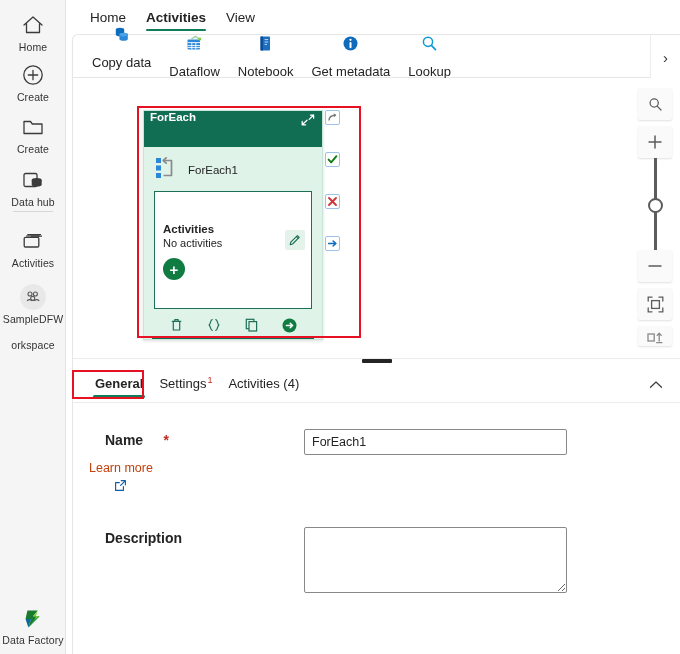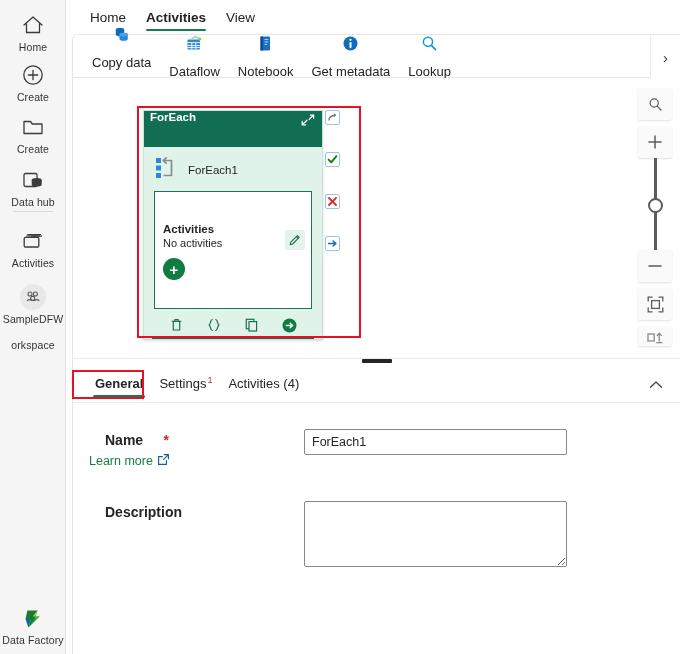--- a/index.html
+++ b/index.html
@@ -200,21 +200,21 @@
     position: absolute; left: 72px; top: 403px; width: 608px; height: 251px;
     background: #fff; border-left: 1px solid #e6e6e6;
     padding: 26px 0 0 16px;
   }
   .frow { display: flex; margin-bottom: 16px; }
   .flabel-col { width: 215px; padding-top: 2px; }
   .flabel { font-size: 14px; font-weight: bold; color: #242424; padding-left: 16px; }
   .req { color: #c42b1c; font-weight: bold; }
   .learn {
     display: inline-flex; align-items: center; gap: 4px;
-    color: #15803d; font-size: 12.5px; margin-top: 4px; cursor: pointer;
+    color: #c2410c; font-size: 12.5px; margin-top: 12px; cursor: pointer; flex-direction: column;
   }
   .txt-input {
     width: 263px; height: 26px; border: 1px solid #8a8886; border-radius: 2px;
     font-size: 12.5px; font-family: "Liberation Sans", sans-serif;
     color: #242424; padding: 0 7px; outline: none; background: #fff;
   }
   .txt-area {
     width: 263px; height: 66px; border: 1px solid #8a8886; border-radius: 2px;
     font-family: "Liberation Sans", sans-serif; font-size: 12.5px;
     color: #242424; padding: 5px 7px; outline: none; resize: both; background:#fff;

